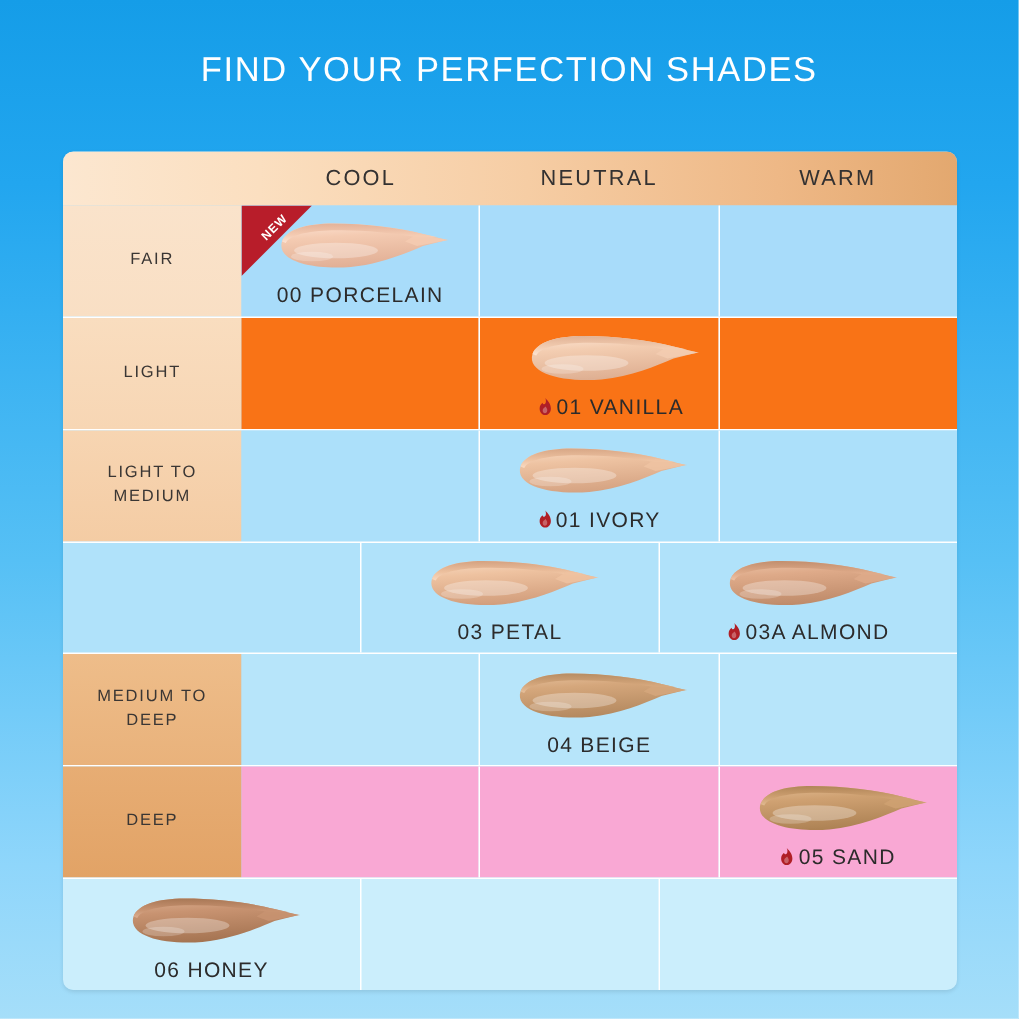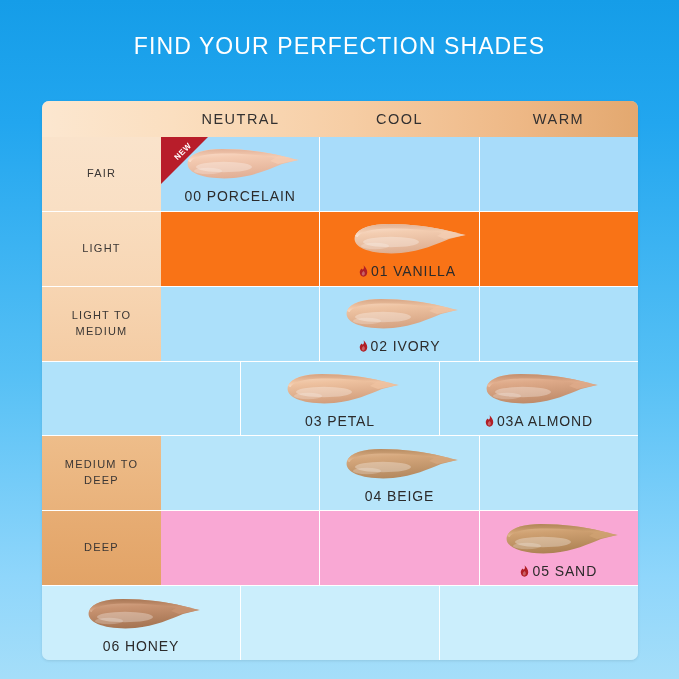--- a/index.html
+++ b/index.html
@@ -196,22 +196,22 @@
 </style>
 </head>
 <body>
 
 <div class="page-title">FIND YOUR PERFECTION SHADES</div>
 
 <div class="shade-table">
 
   <div class="table-header">
     <div class="th-corner"></div>
+    <div class="th-cell">COOL</div>
     <div class="th-cell">NEUTRAL</div>
-    <div class="th-cell">COOL</div>
     <div class="th-cell">WARM</div>
   </div>
 
   <div class="table-body" id="table-body">
       <div class="table-row row-0">
         <div class="row-label">FAIR</div>
         <div class="cells">
           <div class="cell">
             <div class="new-badge">
               <div class="tri" style="border-top-color: rgb(184, 29, 42);"></div>
@@ -314,21 +314,21 @@
                 <path fill="#d6a483" opacity="0.35" d="M16 29 C30 35, 48 36, 66 33 C52 36, 30 36, 16 29 Z"></path>
               </svg>
             </div>
             <div class="shade-label">
               <span class="flame-icon">
                 <svg viewBox="0 0 12 16" width="9" height="12" aria-hidden="true">
                   <path fill="#b01f26" d="M6 0.4C6 0.4 7.3 3.2 6.2 5.1 5.4 6.5 3.9 6.2 3.6 4.6 2.0 6.0 1.0 7.7 1.0 9.7c0 3.4 2.3 5.9 5.0 5.9s5.0-2.5 5.0-5.9C11 6.0 8.6 3.1 6 0.4z"></path>
                   <path fill="#ffffff" opacity="0.30" d="M6.3 7.9c0.9 1.3 1.5 2.2 1.5 3.4 0 1.6-1.0 2.7-2.1 2.7-1.1 0-2.0-1.1-2.0-2.5 0-1.6 1.3-2.5 2.6-3.6z"></path>
                 </svg>
               </span>
-              <span>02 IVORY</span>
+              <span>01 IVORY</span>
             </div>
           </div>
           <div class="cell"></div>
         </div>
       </div>
       <div class="table-row row-3">
         <div class="cells">
           <div class="cell"></div>
           <div class="cell">
             <div class="swatch-wrap">

